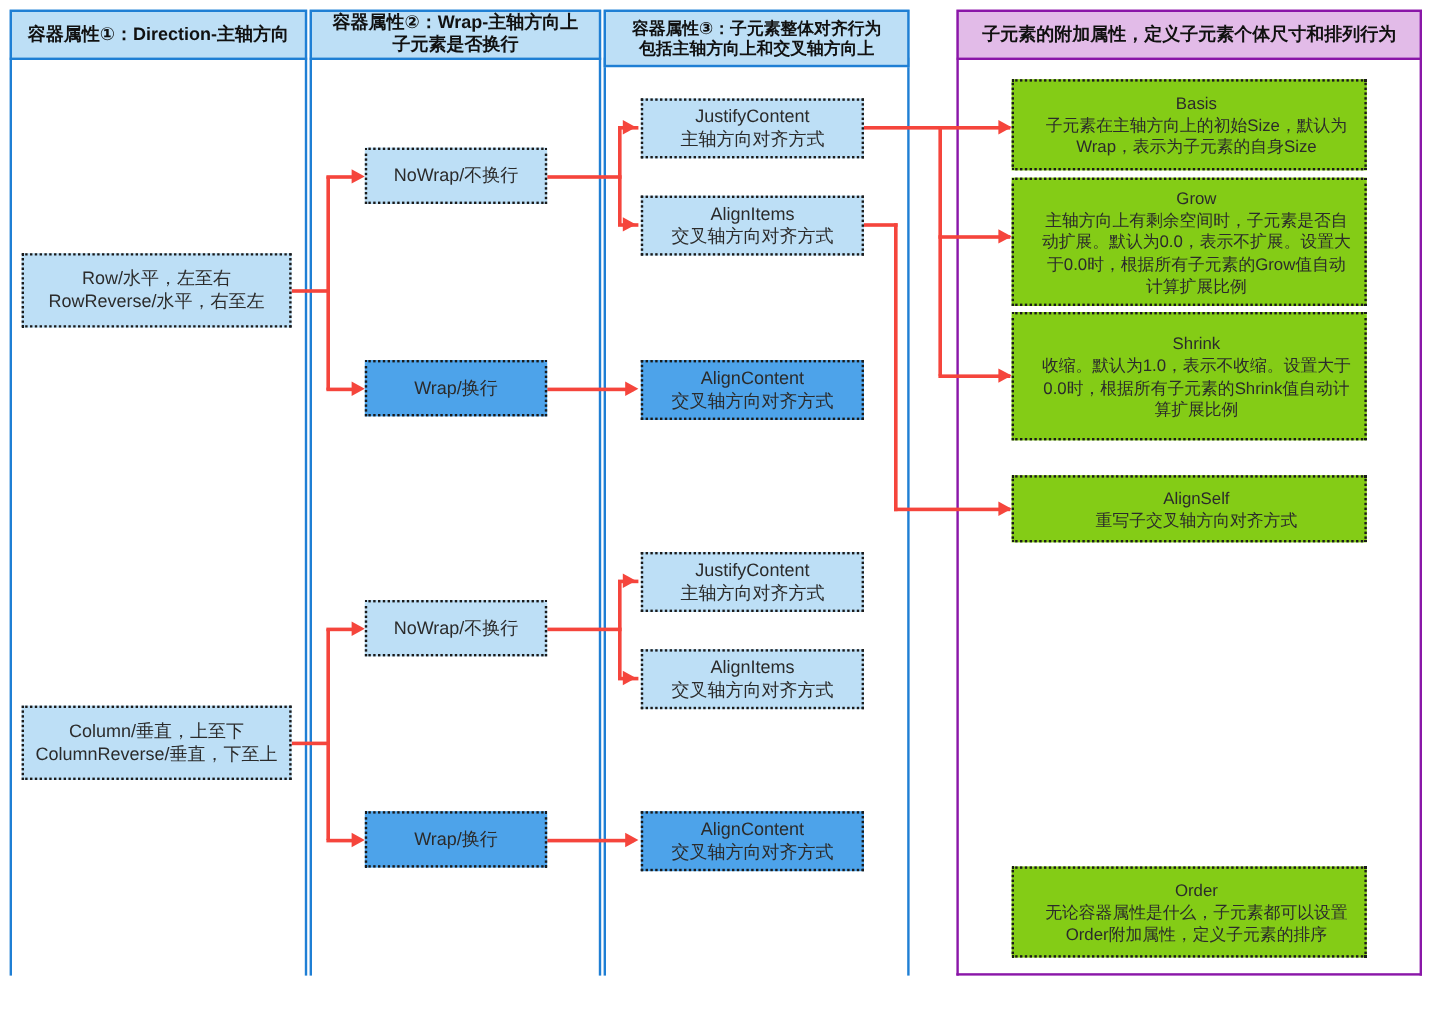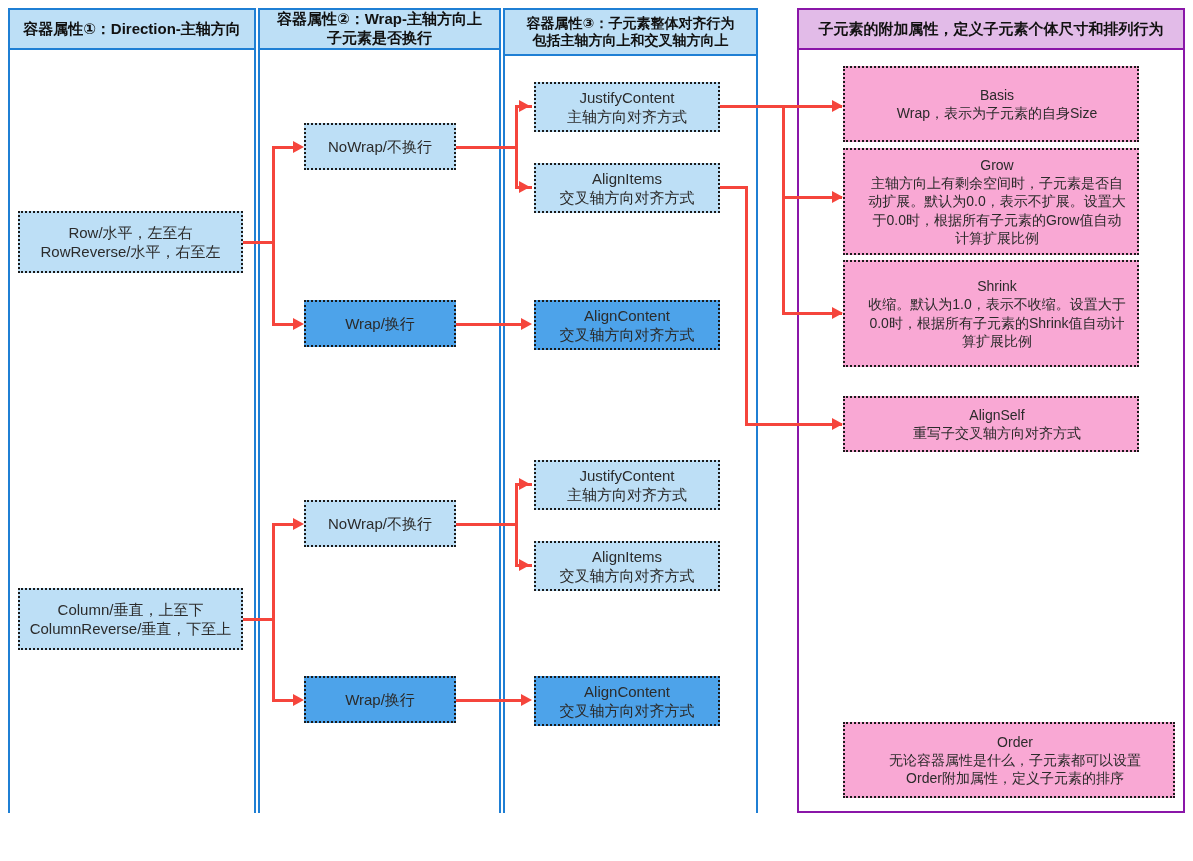--- a/index.html
+++ b/index.html
@@ -70,21 +70,21 @@
     color: #2b2b2b;
     line-height: 1.3;
     z-index: 5;
   }
   .node .l {
     display: block;
     white-space: nowrap;
   }
   .node-light { background: #bddff6; }
   .node-dark  { background: #4da3ea; }
-  .node-purple{ background: #f9a8d4; padding-left: 12px; }
+  .node-purple{ background: #84cc16; padding-left: 12px; }
   .fs15 { font-size: 15px; }
   .fs14 { font-size: 14px; }
   .node-purple .l { white-space: normal; }
 
   
   .hline, .vline {
     position: absolute;
     background: #f5453c;
     z-index: 3;
   }
@@ -242,20 +242,21 @@
     <span class="l">交叉轴方向对齐方式</span>
   </div>
 
   <div class="node node-dark fs15" style="left:534px; top:676px; width:186px; height:50px;">
     <span class="l">AlignContent</span>
     <span class="l">交叉轴方向对齐方式</span>
   </div>
 
   <div class="node node-purple fs14" style="left:843px; top:66px; width:296px; height:76px;">
     <span class="l">Basis</span>
+    <span class="l">子元素在主轴方向上的初始Size，默认为</span>
     <span class="l">Wrap，表示为子元素的自身Size</span>
   </div>
 
   <div class="node node-purple fs14" style="left:843px; top:148px; width:296px; height:107px;">
     <span class="l">Grow</span>
     <span class="l">主轴方向上有剩余空间时，子元素是否自</span>
     <span class="l">动扩展。默认为0.0，表示不扩展。设置大</span>
     <span class="l">于0.0时，根据所有子元素的Grow值自动</span>
     <span class="l">计算扩展比例</span>
   </div>
@@ -265,20 +266,20 @@
     <span class="l">收缩。默认为1.0，表示不收缩。设置大于</span>
     <span class="l">0.0时，根据所有子元素的Shrink值自动计</span>
     <span class="l">算扩展比例</span>
   </div>
 
   <div class="node node-purple fs14" style="left:843px; top:396px; width:296px; height:56px;">
     <span class="l">AlignSelf</span>
     <span class="l">重写子交叉轴方向对齐方式</span>
   </div>
 
-  <div class="node node-purple fs14" style="left:843px; top:722px; width:332px; height:76px;">
+  <div class="node node-purple fs14" style="left:843px; top:722px; width:296px; height:76px;">
     <span class="l">Order</span>
     <span class="l">无论容器属性是什么，子元素都可以设置</span>
     <span class="l">Order附加属性，定义子元素的排序</span>
   </div>
 
 
 </div>
 
 </body></html>

